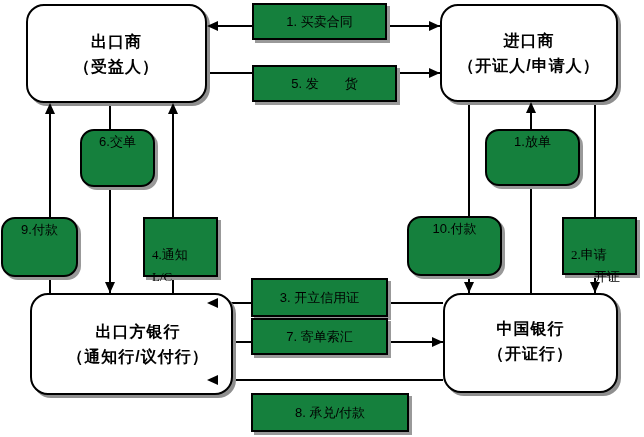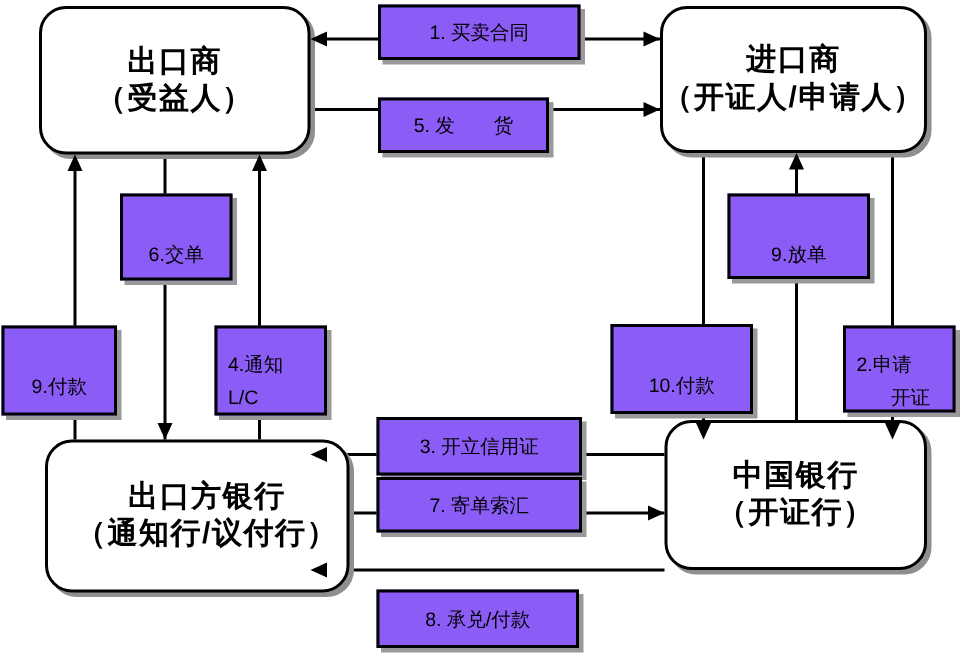--- a/index.html
+++ b/index.html
@@ -18,41 +18,41 @@
     border:2px solid #000000;
     border-radius:18px;
     box-shadow:3px 3px 0 #8f8f8f;
     display:flex; flex-direction:column;
     align-items:center; justify-content:center;
     z-index:2;
     text-align:center;
   }
   .node .title, .node .subtitle {
     font-weight:bold;
-    font-size:20px;
+    font-size:16px;
     line-height:25px;
     color:#000;
     letter-spacing:1px;
     white-space:nowrap;
   }
   
   .sbox {
     position:absolute;
-    background:#8b5cf6;
+    background:#15803d;
     border:2px solid #000000;
     box-shadow:3px 3px 0 #999999;
     z-index:2;
     font-size:13px;
     color:#000;
     line-height:16px;
     white-space:nowrap;
   }
   .sbox.center1 { display:flex; align-items:center; justify-content:center; }
-  .sbox.topcenter { display:flex; justify-content:center; padding-top:31px; }
-  .sbox.twoline { padding:13px 0 0 7px; line-height:22px; }
+  .sbox.topcenter { display:flex; justify-content:center; padding-top:3px;border-radius:14px; }
+  .sbox.twoline { padding:25px 0 0 7px; line-height:22px;font-family:Liberation Serif, serif; }
   .sbox.twoline .l2 { display:block; }
   .sbox.twoline.indent2 .l2 { padding-left:23px; }
   
   .hl, .vl { position:absolute; background:#000000; z-index:1; }
   .hl { height:2px; }
   .vl { width:2px; }
   
   .arr { position:absolute; width:0; height:0; z-index:3; }
   .arr.left  { border-top:5px solid transparent; border-bottom:5px solid transparent; border-right:11px solid #000; }
   .arr.right { border-top:5px solid transparent; border-bottom:5px solid transparent; border-left:11px solid #000; }
@@ -98,39 +98,39 @@
   <div class="node" style="left:440px; top:4px; width:178px; height:98px;text-align:right;">
     <span class="title">进口商</span>
     <span class="subtitle">（开证人/申请人）</span>
   </div>
 
   <div class="node" style="left:30px; top:293px; width:203px; height:102px;padding-left:13px;">
     <span class="title">出口方银行</span>
     <span class="subtitle">（通知行/议付行）</span>
   </div>
 
-  <div class="node" style="left:443px; top:280px; width:175px; height:100px;">
+  <div class="node" style="left:443px; top:293px; width:175px; height:100px;font-family:Liberation Mono, monospace;">
     <span class="title">中国银行</span>
     <span class="subtitle">（开证行）</span>
   </div>
 
   <div class="sbox center1" style="left:252px; top:3px; width:135px; height:37px;">
     <span>1. 买卖合同</span>
   </div>
 
-  <div class="sbox center1" style="left:252px; top:65px; width:114px; height:37px;">
+  <div class="sbox center1" style="left:252px; top:65px; width:145px; height:37px;">
     <span>5. 发　　货</span>
   </div>
 
   <div class="sbox topcenter" style="left:80px; top:129px; width:75px; height:58px;">
     <span>6.交单</span>
   </div>
 
   <div class="sbox topcenter" style="left:485px; top:129px; width:95px; height:57px;">
-    <span>9.放单</span>
+    <span>1.放单</span>
   </div>
 
   <div class="sbox topcenter" style="left:1px; top:217px; width:77px; height:60px;">
     <span>9.付款</span>
   </div>
 
   <div class="sbox twoline" style="left:143px; top:217px; width:75px; height:60px;">
     <span class="l1">4.通知</span>
     <span class="l2">L/C</span>
   </div>
@@ -145,17 +145,17 @@
   </div>
 
   <div class="sbox center1" style="left:251px; top:254px; width:137px; height:39px;margin-top:24px;">
     <span>3. 开立信用证</span>
   </div>
 
   <div class="sbox center1" style="left:251px; top:318px; width:137px; height:37px;">
     <span>7. 寄单索汇</span>
   </div>
 
-  <div class="sbox center1" style="left:251px; top:393px; width:135px; height:39px;">
+  <div class="sbox center1" style="left:251px; top:393px; width:158px; height:39px;">
     <span>8. 承兑/付款</span>
   </div>
 
 </div>
 
 </body></html>

